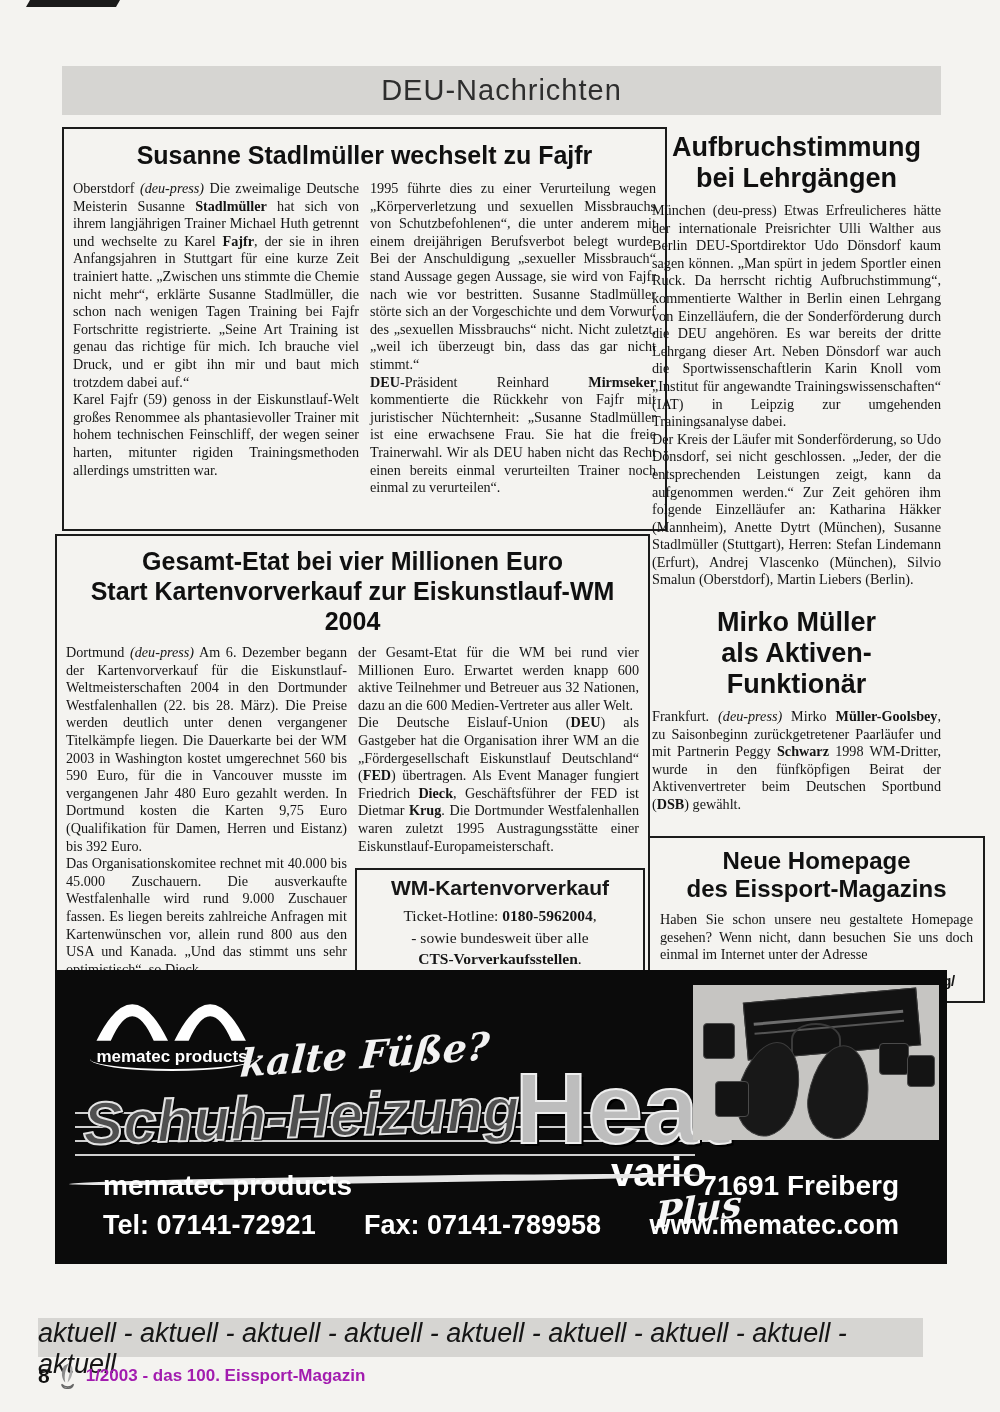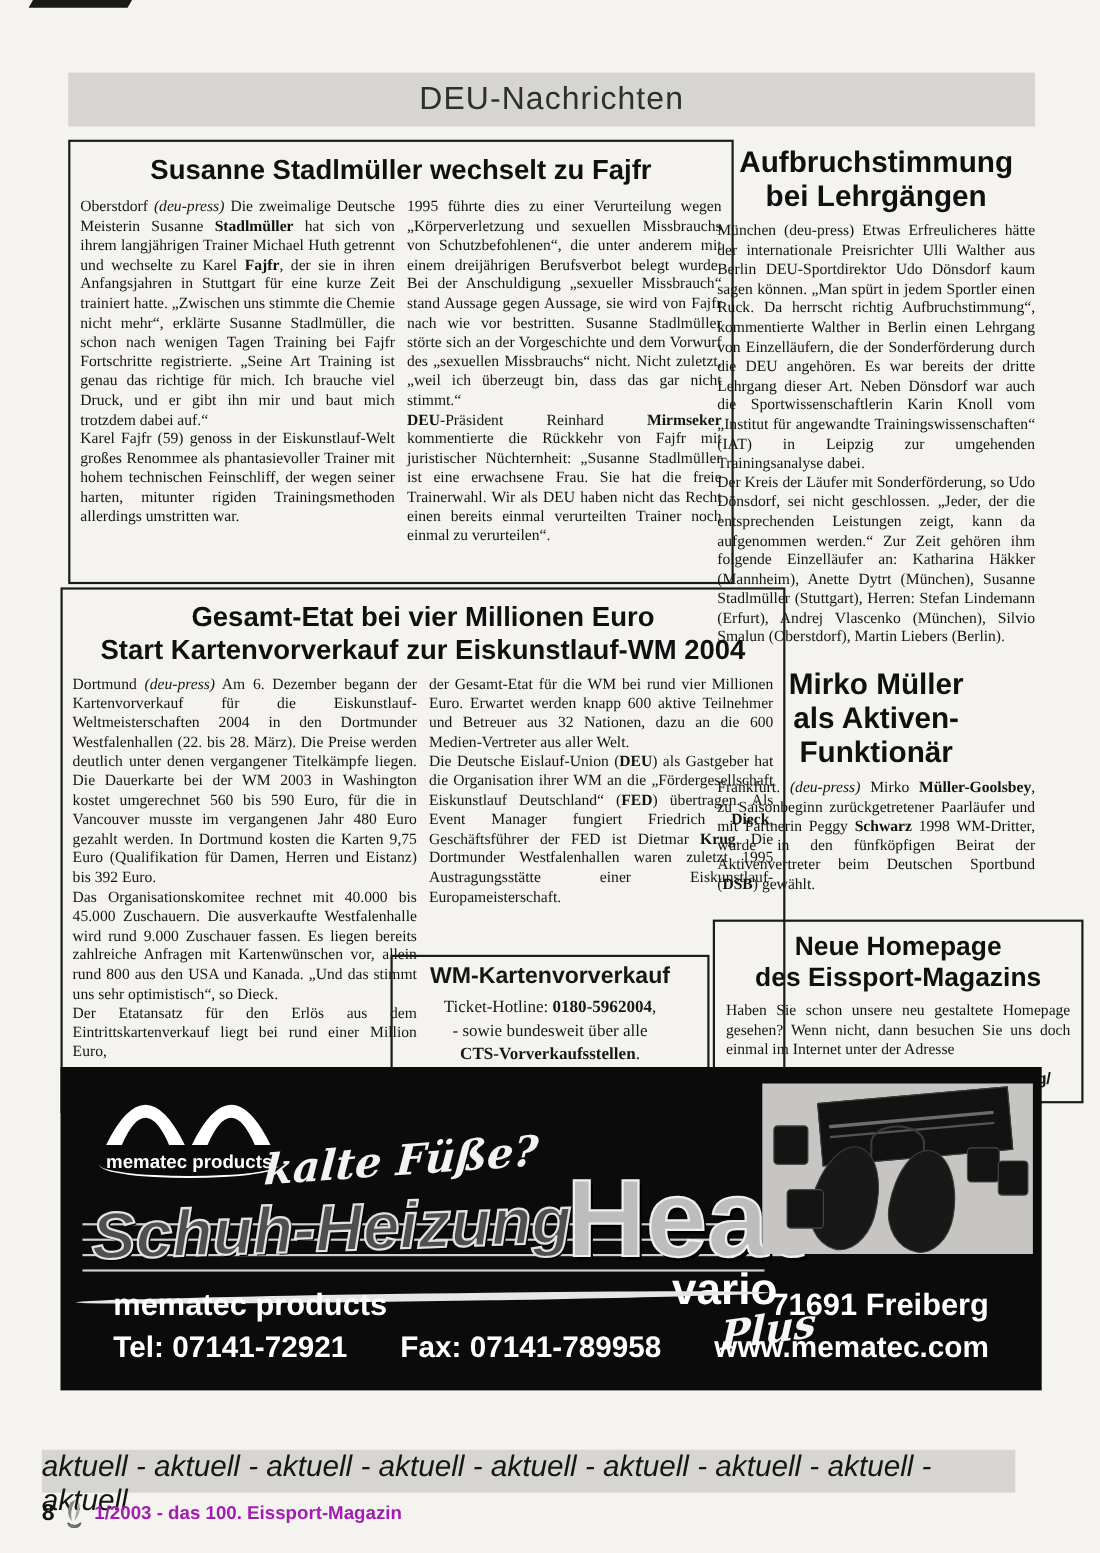--- a/index.html
+++ b/index.html
@@ -5,21 +5,21 @@
   html,body{margin:0;padding:0;background:#e9e8e5;}
   .page{position:relative;width:1000px;height:1412px;background:#f4f3f0;overflow:hidden;
         font-family:"Liberation Serif", serif;color:#161616;}
   
   .banner{position:absolute;left:62px;top:66px;width:879px;height:49px;background:#d6d5d2;
           display:flex;align-items:center;justify-content:center;}
   .banner span{font-family:"Liberation Sans", sans-serif;font-size:29px;color:#2e2e2e;letter-spacing:1px;}
   
   .abox{position:absolute;border:2px solid #1b1b1b;box-sizing:border-box;overflow:hidden;}
   .box-stadl{left:62px;top:127px;width:605px;height:404px;padding:6px 9px 4px 9px;}
-  .box-etat{left:55px;top:534px;width:659px;height:478px;padding:6px 9px 4px 9px;}
+  .box-etat{left:55px;top:534px;width:595px;height:478px;padding:6px 9px 4px 9px;}
   .box-home{left:648px;top:836px;width:337px;height:167px;padding:5px 10px;}
   .box-wm{position:absolute;left:298px;top:332px;width:290px;height:136px;border:2px solid #1b1b1b;
           box-sizing:border-box;text-align:center;padding-top:6px;}
   h1,h2,h3{margin:0;}
   .t1{font-family:"Liberation Sans", sans-serif;font-weight:bold;text-align:center;color:#101010;}
   .title-stadl{font-size:25px;padding:6px 0 10px 0;}
   .title-etat{font-size:25px;line-height:30px;padding:4px 0 8px 0;}
   .cols{display:flex;gap:11px;}
   .col{flex:1;min-width:0;}
   .bodytext p{margin:0;text-align:justify;font-size:14.2px;line-height:17.6px;color:#141414;}

